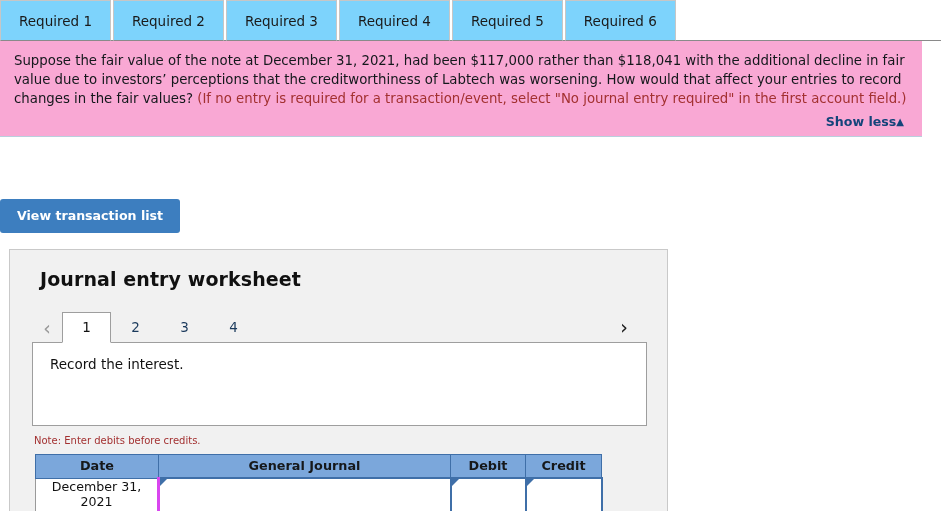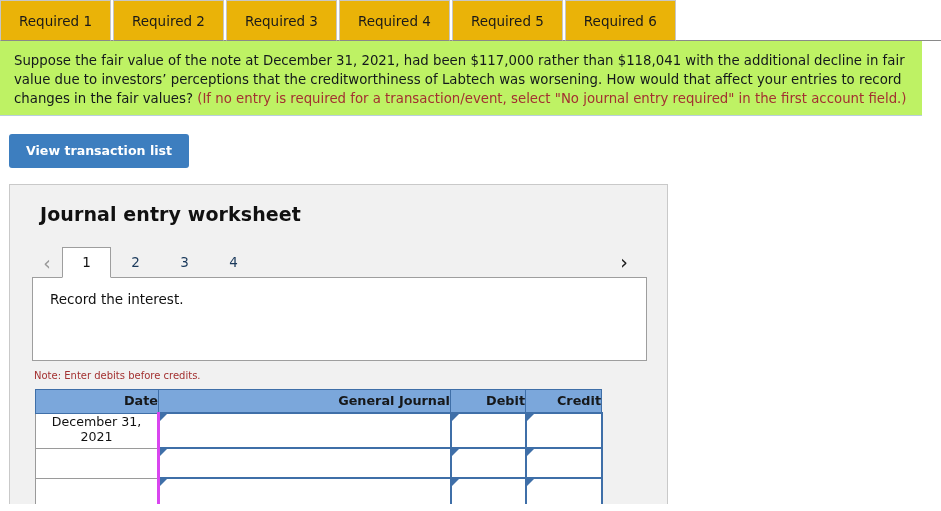--- a/index.html
+++ b/index.html
@@ -32,21 +32,21 @@
     left: 0; right: 0; bottom: 0;
     height: 1px;
     background: #8a8a8a;
   }
   .req-tab {
     position: relative;
     display: flex;
     align-items: center;
     justify-content: center;
     padding: 0 18px;
-    background: #eab308;
+    background: #7dd3fc;
     border-left: 1px solid #c6c6c6;
     border-right: 1px solid #c6c6c6;
     border-top: 1px solid #c6c6c6;
     border-bottom: 1px solid #8a8a8a;
     margin-right: 2px;
     font-size: 13.5px;
     color: #1a1a1a;
     white-space: nowrap;
     box-sizing: border-box;
     z-index: 1;
@@ -61,21 +61,21 @@
     flex: 1 1 auto;
     background: #ffffff;
     border-top: 1px solid #ffffff;
     border-bottom: 1px solid #8a8a8a;
     box-sizing: border-box;
   }
 
   
   .question-panel {
     width: 922px;
-    background: #bef264;
+    background: #f9a8d4;
     border-bottom: 1px solid #b9cfdd;
     box-sizing: border-box;
     padding: 10px 14px 7px 14px;
   }
   .question-text {
     font-size: 13.3px;
     line-height: 19px;
     color: #14181c;
     margin: 0;
   }
@@ -96,21 +96,22 @@
     white-space: nowrap;
   }
   .showless-caret {
     font-size: 10px;
     display: inline-block;
     transform: translateY(-1px);
   }
 
   
   .vt-wrap {
-    padding: 18px 0 0 9px;
+    padding: 18px 0 0 0;
+    margin-top: 44px;
   }
   .vt-button {
     display: inline-block;
     background: #3d7ebf;
     color: #ffffff;
     font-size: 12.6px;
     font-weight: bold;
     border: none;
     border-radius: 3px;
     padding: 9px 17px 10px 17px;
@@ -209,21 +210,21 @@
     table-layout: fixed;
     margin-left: 3px;
   }
   .journal-table th {
     background: #7ba7db;
     border: 1px solid #3f6fa8;
     font-size: 12.8px;
     font-weight: bold;
     color: #16181a;
     padding: 3px 0 4px 0;
-    text-align: right;
+    text-align: center;
   }
   .col-date  { width: 123px; }
   .col-gj    { width: 292px; }
   .col-debit { width: 75px; }
   .col-credit{ width: 76px; }
 
   .journal-table td {
     height: 22px;
     padding: 0;
     background: #ffffff;
@@ -278,20 +279,23 @@
   <div class="req-tab">
       <span>Required 6</span>
     </div>
   <div class="tab-filler"></div>
 </div>
 
 <div class="question-panel">
   <p class="question-text">
     <span>Suppose the fair value of the note at December 31, 2021, had been $117,000 rather than $118,041 with the additional decline in fair value due to investors’ perceptions that the creditworthiness of Labtech was worsening. How would that affect your entries to record changes in the fair values? </span><span class="question-hint">(If no entry is required for a transaction/event, select "No journal entry required" in the first account field.)</span>
   </p>
+  <div class="showless-row">
+    <a class="showless-link"><span>Show less</span><span class="showless-caret">▲</span></a>
+  </div>
 </div>
 
 <div class="vt-wrap">
   <button class="vt-button">View transaction list</button>
 </div>
 
 <div class="worksheet">
 
   <div class="worksheet-title">Journal entry worksheet</div>
 

